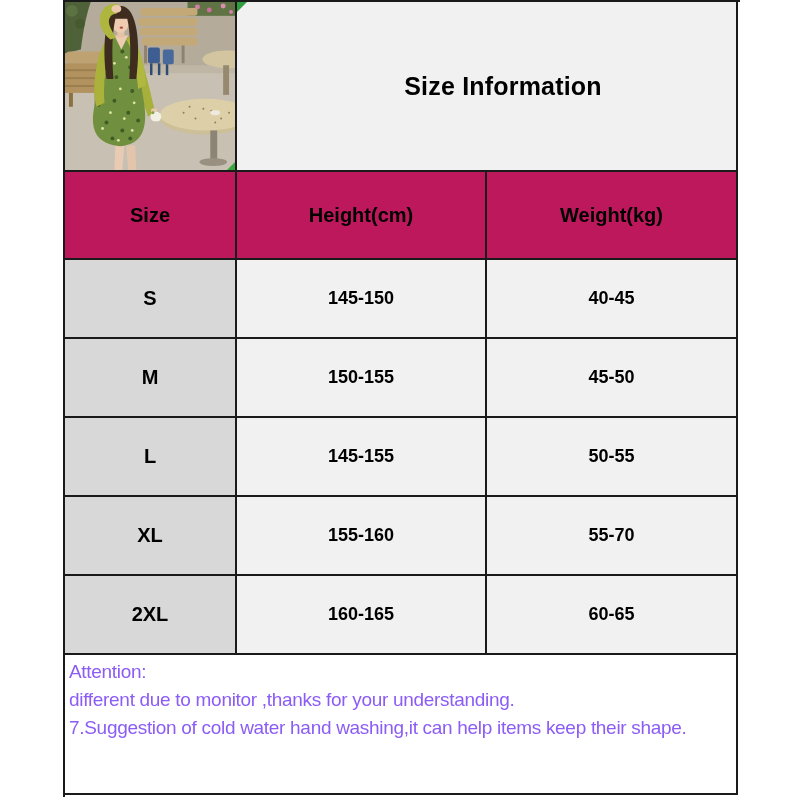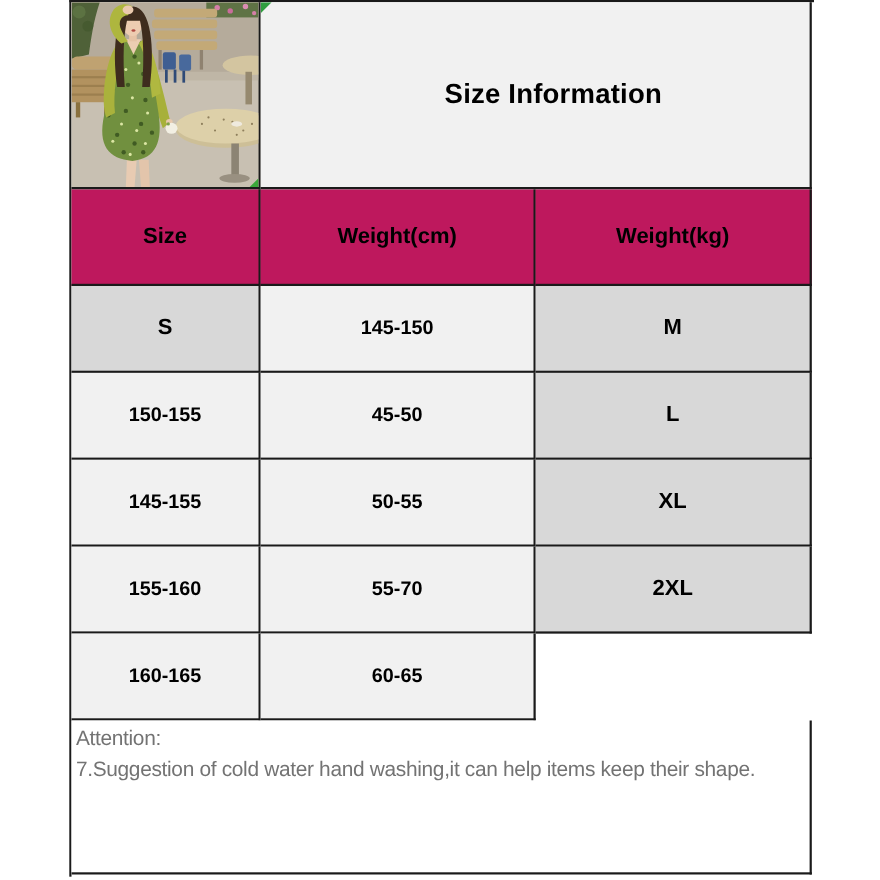--- a/index.html
+++ b/index.html
@@ -52,21 +52,21 @@
     border-left: 8px solid transparent;
   }
   .head-cell { background: #be185d; font-size: 20px; font-weight: bold; color: #000; }
   .size-cell { background: #d8d8d8; font-size: 20px; font-weight: bold; color: #000; }
   .val-cell  { background: #f1f1f1; font-size: 18px; font-weight: bold; color: #000; }
   .attention-cell {
     grid-column: 1 / 4;
     background: #ffffff;
     display: block;
     padding: 3px 4px 0 4px;
-    font-size: 19px; line-height: 28px; color: #737373;
+    font-size: 19px; line-height: 28px; color: #8b5cf6;
     letter-spacing: -0.3px;
   }
   .attention-cell div { white-space: nowrap; }
 </style>
 </head>
 <body>
 
 <div class="page">
   <div class="size-sheet">
 
@@ -201,41 +201,43 @@
       </svg>
       <span class="photo-corner-tri"></span>
     </div>
 
     <div class="cell title-cell">
       <span class="corner-tri"></span>
       <span class="title-text">Size Information</span>
     </div>
 
     <div class="cell head-cell">Size</div>
-    <div class="cell head-cell">Weight(cm)</div>
+    <div class="cell head-cell">Height(cm)</div>
     <div class="cell head-cell">Weight(kg)</div>
 
     <div class="cell size-cell">S</div>
     <div class="cell val-cell">145-150</div>
+    <div class="cell val-cell">40-45</div>
 
     <div class="cell size-cell">M</div>
     <div class="cell val-cell">150-155</div>
     <div class="cell val-cell">45-50</div>
 
     <div class="cell size-cell">L</div>
     <div class="cell val-cell">145-155</div>
     <div class="cell val-cell">50-55</div>
 
     <div class="cell size-cell">XL</div>
     <div class="cell val-cell">155-160</div>
     <div class="cell val-cell">55-70</div>
 
     <div class="cell size-cell">2XL</div>
     <div class="cell val-cell">160-165</div>
     <div class="cell val-cell">60-65</div>
 
     <div class="cell attention-cell">
       <div>Attention:</div>
+      <div>different due to monitor ,thanks for your understanding.</div>
       <div>7.Suggestion of cold water hand washing,it can help items keep their shape.</div>
     </div>
 
   </div>
 </div>
 
 </body></html>

